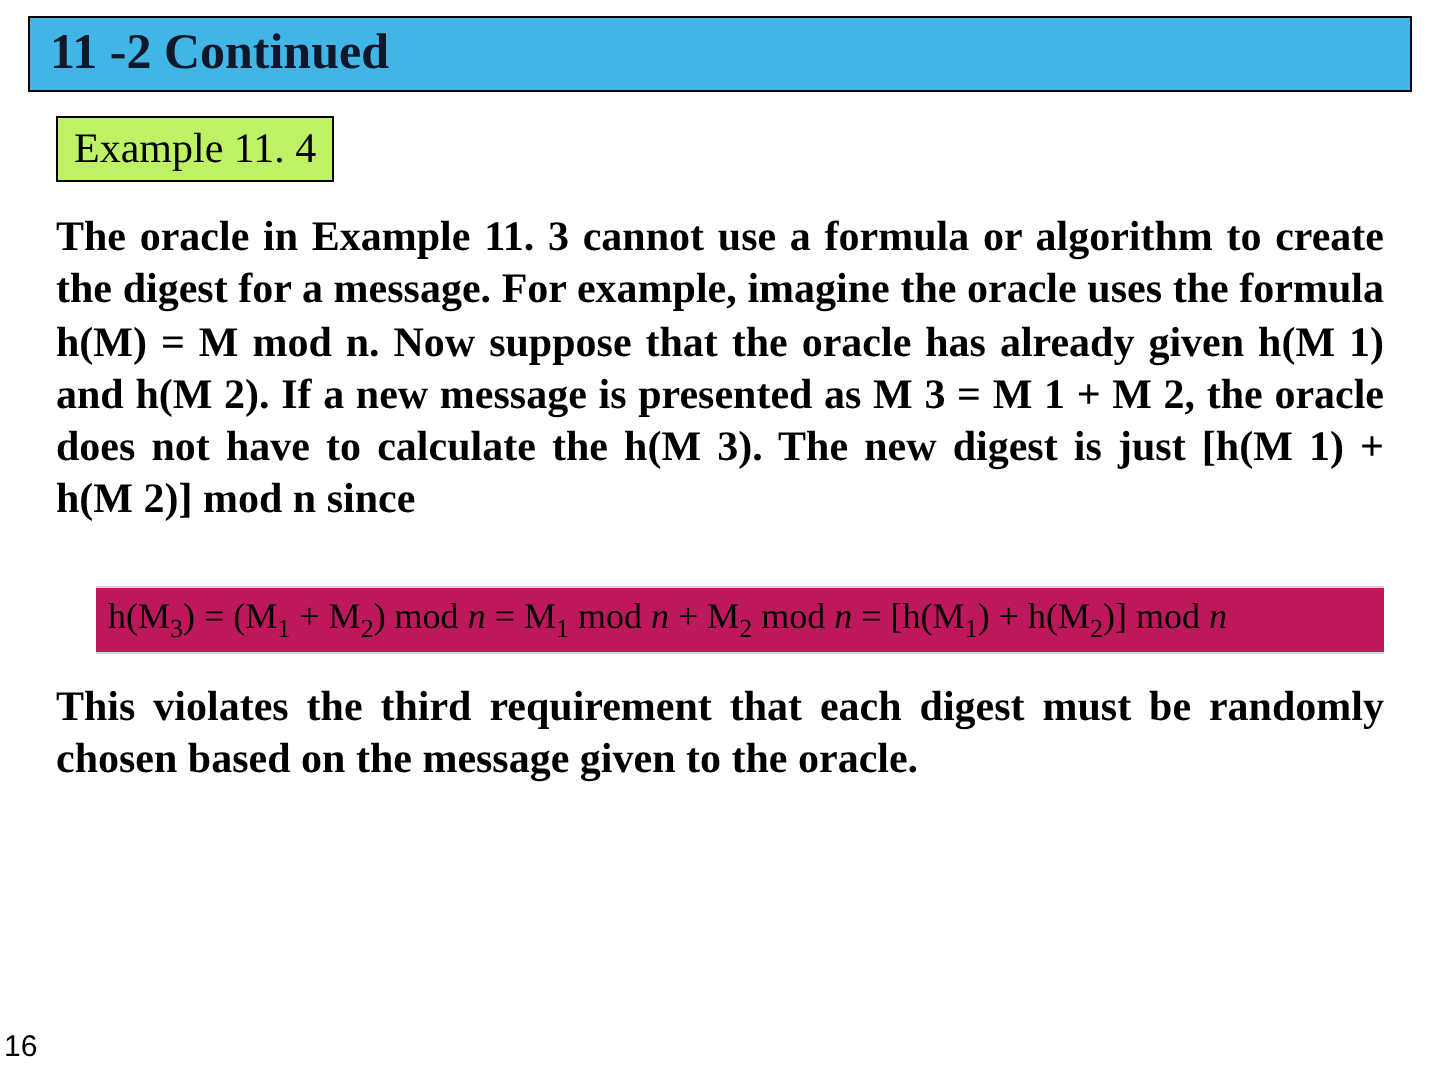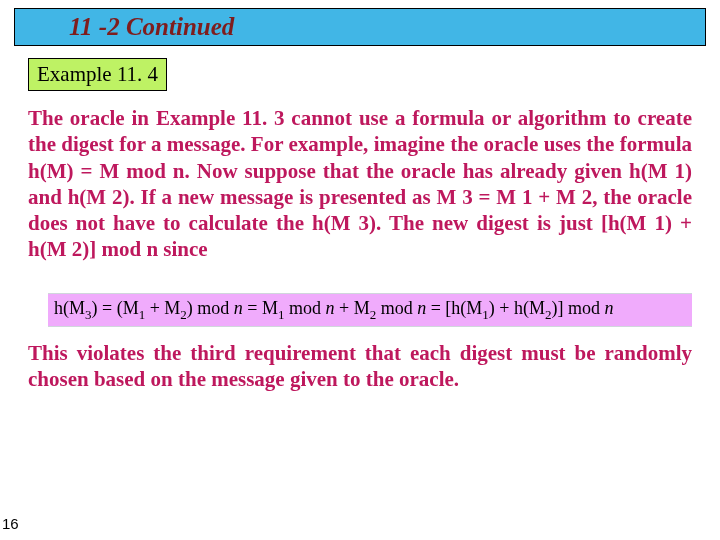--- a/index.html
+++ b/index.html
@@ -13,44 +13,42 @@
   }
   .header-bar {
     margin: 8px 14px 0 14px;
     background: #41b6e6;
     border: 1.5px solid #000;
     padding: 4px 10px;
   }
   .header-text {
     font-size: 25px;
     font-weight: bold;
-    font-style: italic;
-    color: #7f1d1d;
-    margin-left: 44px;
+    color: #0f172a;
   }
   .example-badge {
     display: inline-block;
     margin: 12px 0 0 28px;
     background: #bef264;
     border: 1px solid #000;
     padding: 3px 8px;
     font-size: 21px;
   }
   .body-text {
     margin: 14px 28px 0 28px;
     font-size: 21px;
     line-height: 1.25;
     text-align: justify;
     font-weight: bold;
-    color: #be185d;
+    color: #000000;
   }
   .body-text.second { margin-top: 13px; }
   .formula-wrap {
     margin: 30px 28px 0 48px;
-    background: #f0abfc;
+    background: #be185d;
     border-top: 1px solid #d0d6dc;
     border-bottom: 1px solid #d0d6dc;
     padding: 4px 6px;
     font-size: 18px;
     font-family: "Times New Roman", serif;
   }
   .formula-wrap .rm { font-style: normal; }
   .formula-wrap .sub { vertical-align: sub; font-size: 13px; }
   .page-num {
     position: absolute;

